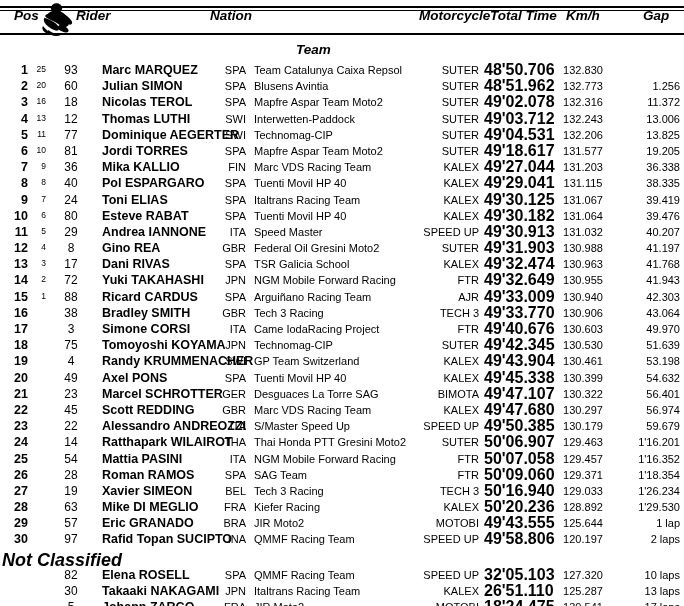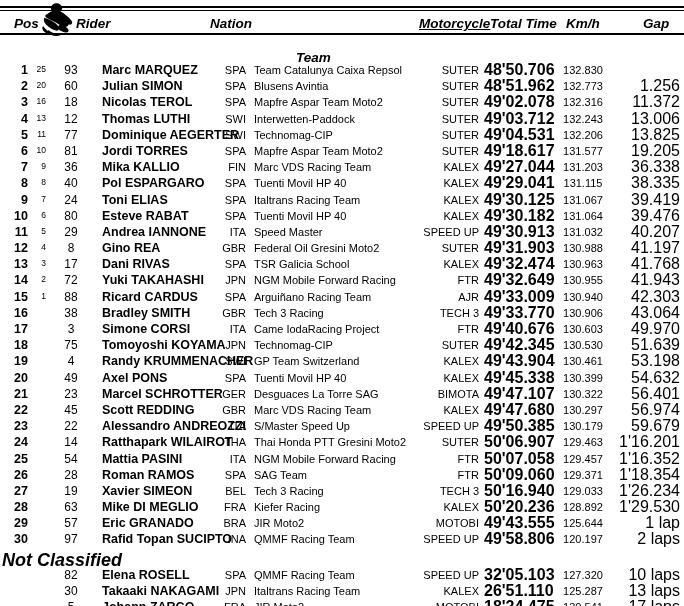--- a/index.html
+++ b/index.html
@@ -35,38 +35,38 @@
     width: 684px;
     background: #000000;
   }
   .rule-top    { top: 0px;  height: 2px; }
   .rule-mid    { top: 4px;  height: 1px; }
   .rule-bottom { top: 27px; height: 2px; }
 
   .header-row {
     position: absolute;
     left: 0;
-    top: 8px;
+    top: 0;
     width: 684px;
     height: 20px;
     font-style: italic;
     font-weight: bold;
     font-size: 13.5px;
     line-height: 20px;
   }
   .header-row .hcell {
     position: absolute;
     white-space: nowrap;
   }
 
   .h-pos   { left: 14px; }
   .h-rider { left: 76px; }
   .h-nat   { left: 210px; }
   .h-team  { left: 296px; margin-top: 34px; }
-  .h-moto  { left: 419px; text-decoration: underline; }
+  .h-moto  { left: 419px; }
   .h-time  { left: 490px; }
   .h-kmh   { left: 566px; }
   .h-gap   { left: 643px; }
 
   
   .moto-icon {
     position: absolute;
     left: 36px;
     top: -3px;
     width: 42px;
@@ -144,21 +144,21 @@
   .c-kmh {
     left: 558px;
     width: 50px;
     text-align: center;
     font-size: 11px;
   }
   .c-gap {
     left: 612px;
     width: 68px;
     text-align: right;
-    font-size: 16px;
+    font-size: 11px;
   }
 
   
   .section-head {
     position: relative;
     height: 19px;
     width: 684px;
   }
   .section-head span {
     position: absolute;

